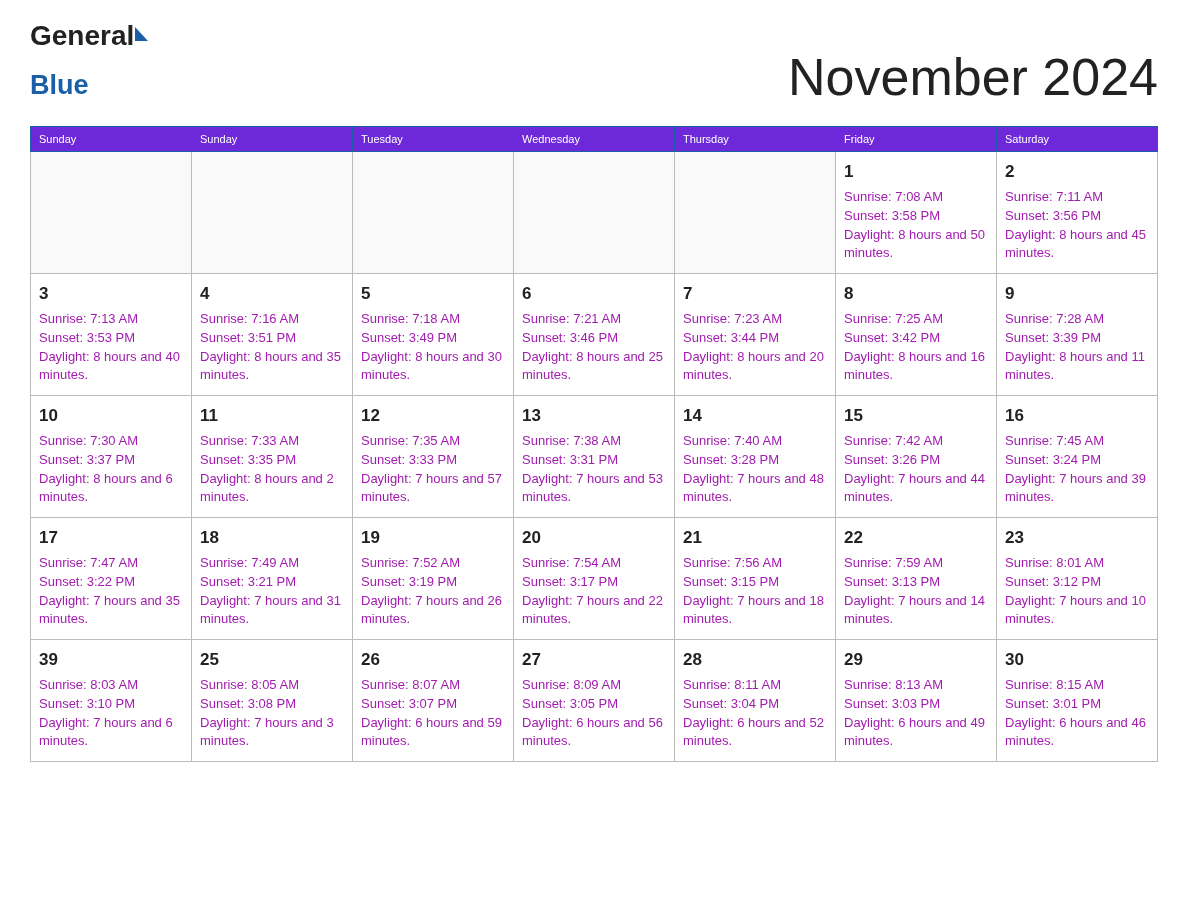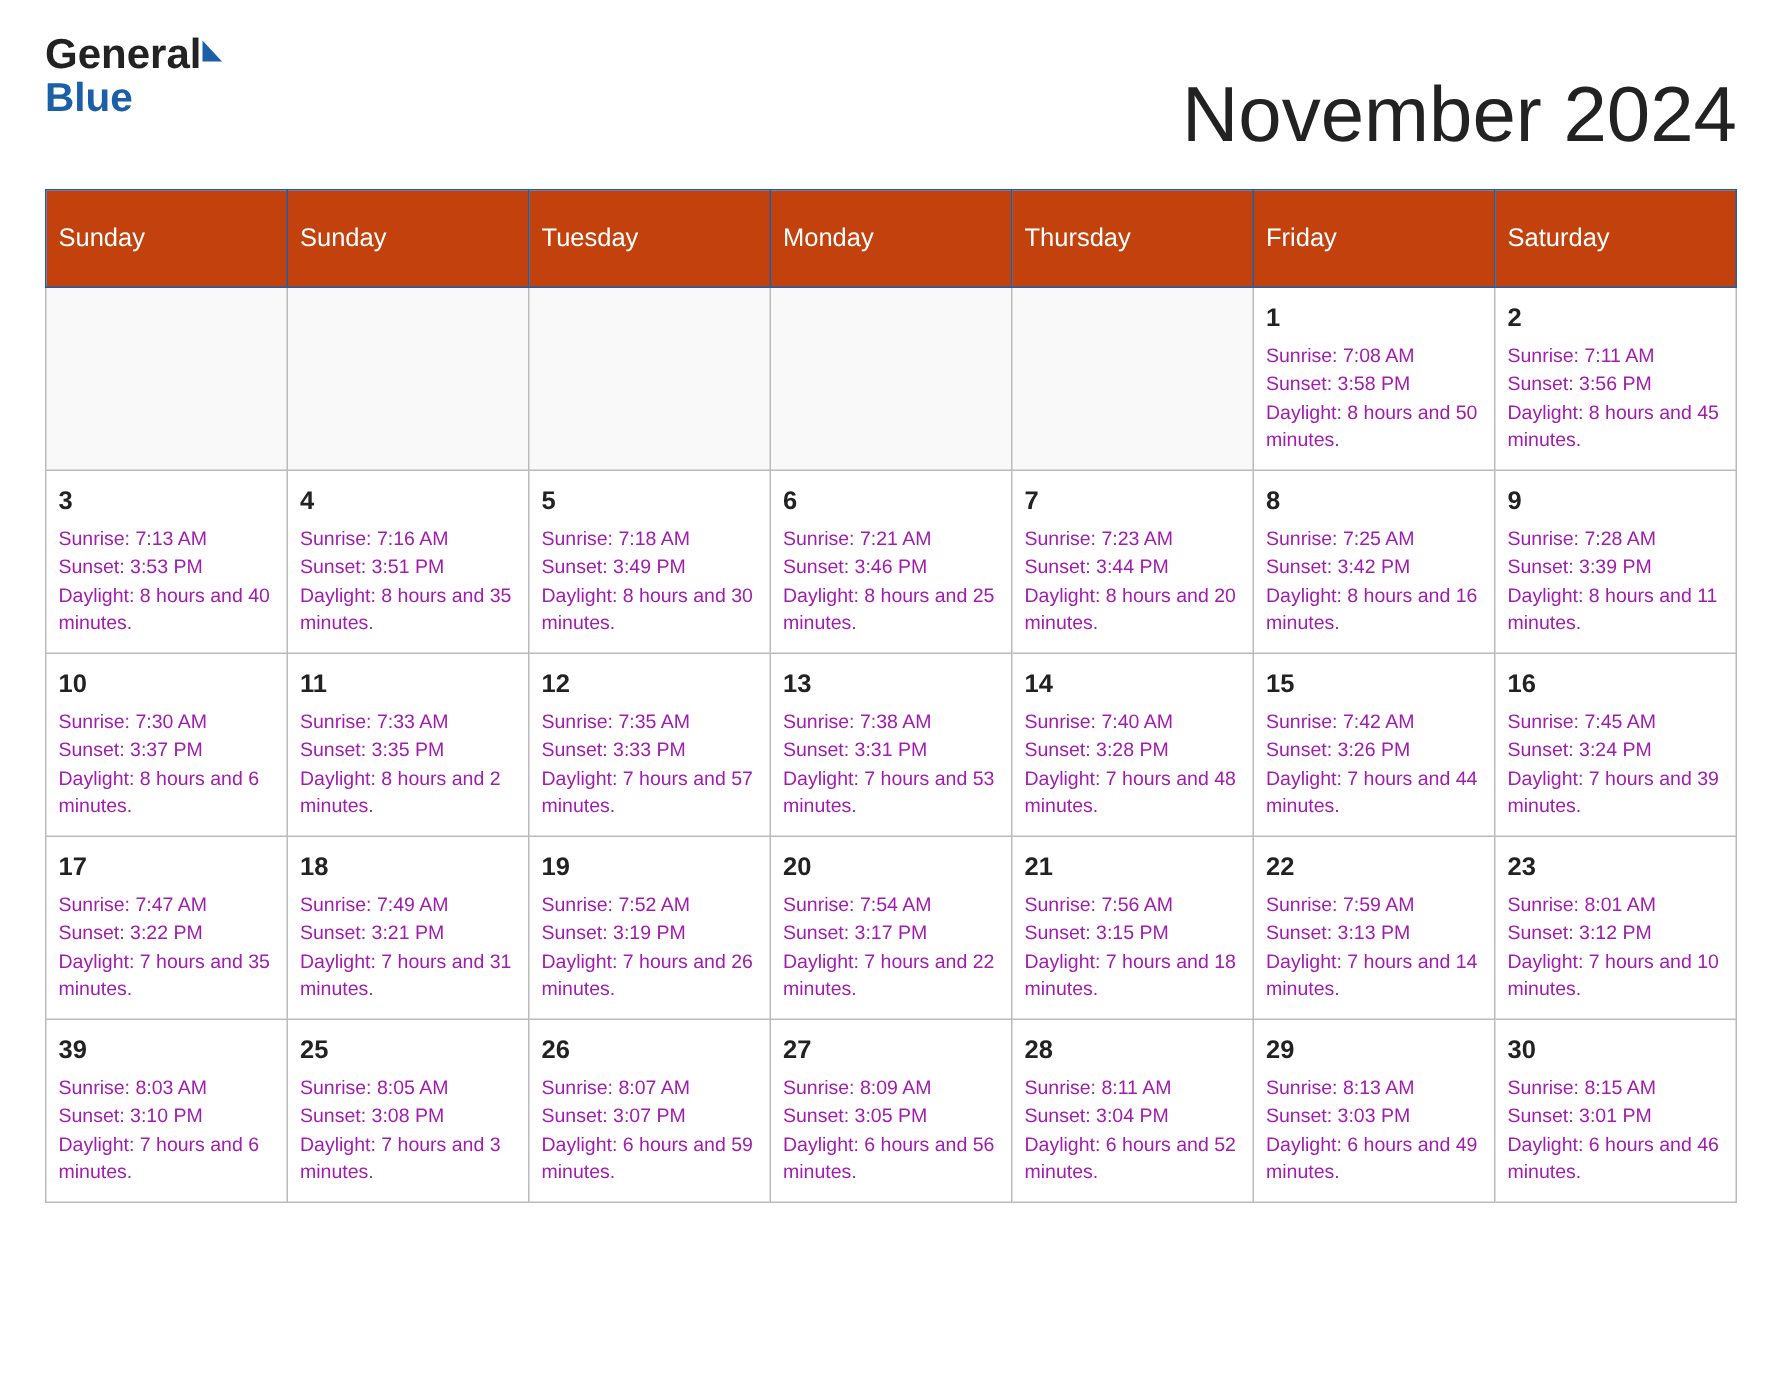--- a/index.html
+++ b/index.html
@@ -14,20 +14,21 @@
     .header {
       display: flex;
       justify-content: space-between;
       align-items: flex-start;
       margin-bottom: 20px;
     }
     .logo {
       display: flex;
       flex-direction: column;
       align-items: flex-start;
+      gap: 20px;
     }
     .logo-bottom {
       font-size: 27px;
       font-weight: bold;
       color: #1a5fa8;
       margin-top: -2px;
     }
     .title-block {
       text-align: right;
     }
@@ -42,25 +43,25 @@
       font-size: 22px;
       color: #333;
       margin-top: 4px;
     }
     .calendar {
       width: 100%;
       border-collapse: collapse;
       border: 1px solid #999;
     }
     .calendar th {
-      background-color: #c2410c;
+      background-color: #6d28d9;
       color: #fff;
-      font-size: 17px;
+      font-size: 11px;
       font-weight: normal;
-      padding: 22px 8px;
+      padding: 6px 8px;
       text-align: left;
       border: 1px solid #1a5fa8;
     }
     .calendar td {
       vertical-align: top;
       padding: 8px 8px 10px 8px;
       border: 1px solid #bbb;
       width: 14.28%;
       font-size: 13px;
       line-height: 1.45;
@@ -117,21 +118,21 @@
     <div class="month-title">November 2024</div>
   </div>
 </div>
 
 <table class="calendar">
   <thead>
     <tr>
     <th>Sunday</th>
         <th>Sunday</th>
         <th>Tuesday</th>
-        <th>Monday</th>
+        <th>Wednesday</th>
         <th>Thursday</th>
         <th>Friday</th>
         <th>Saturday</th>
       </tr>
   </thead>
   <tbody id="calendar-body">
   <tr>
         <td class="empty-cell"></td>
         <td class="empty-cell"></td>
         <td class="empty-cell"></td>

